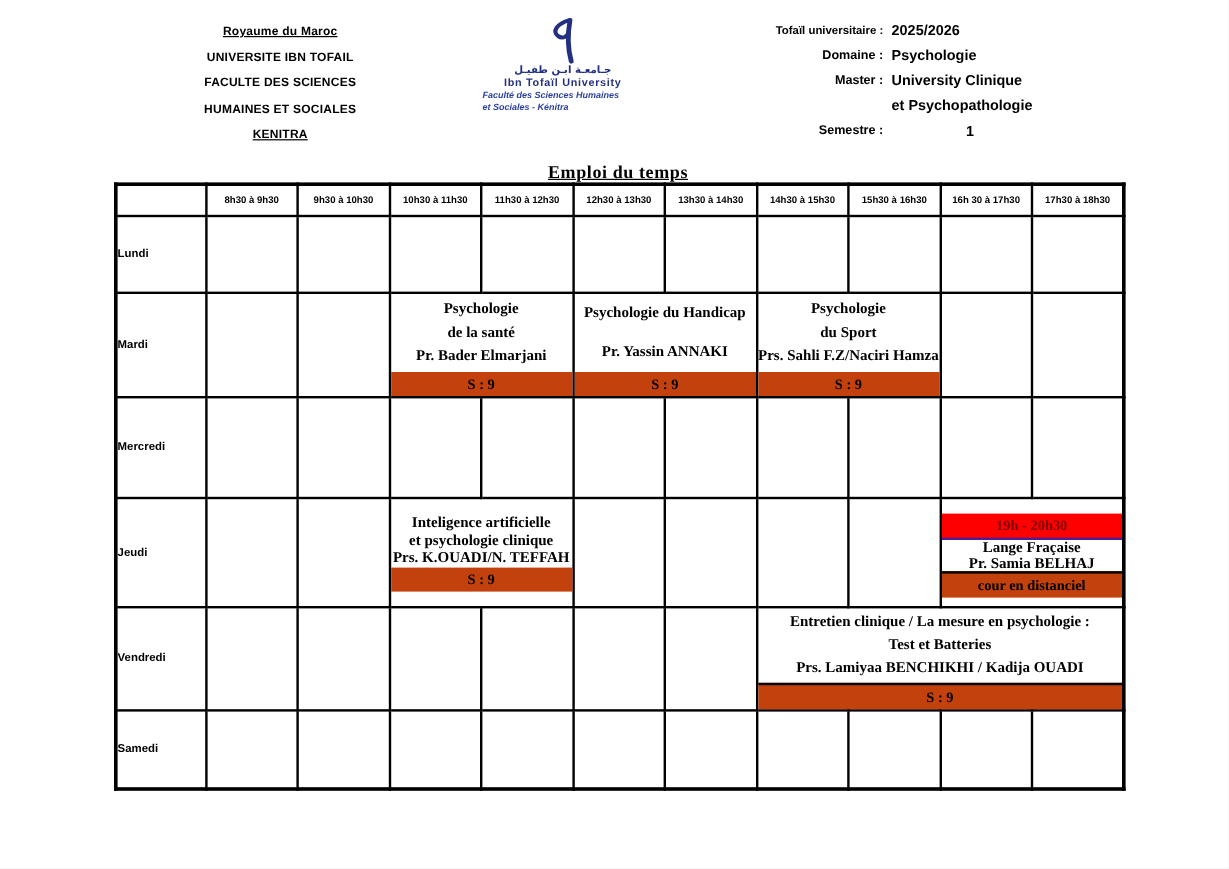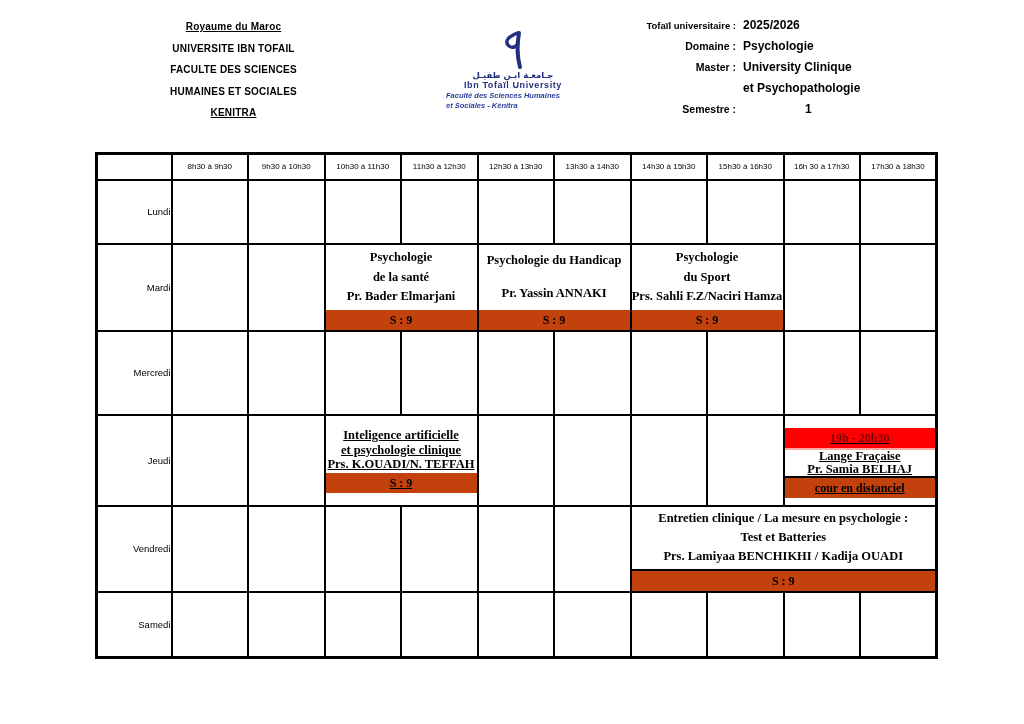--- a/index.html
+++ b/index.html
@@ -8,21 +8,21 @@
     position:relative; width:1024px; height:724px; background:#ffffff;
     font-family:"Liberation Sans", sans-serif; color:#000; overflow:hidden;
   }
 
   
   .inst { position:absolute; left:136px; top:16px; width:195px; text-align:center; }
   .inst div { font-size:10px; font-weight:bold; line-height:21.5px; letter-spacing:.2px; }
   .inst .u { text-decoration:underline; }
 
   
-  .logo { position:absolute; left:398px; top:30px; width:142px; text-align:center;margin-left:44px; }
+  .logo { position:absolute; left:398px; top:14px; width:142px; text-align:center; }
   .logo svg { display:block; margin:0 auto; }
   .logo .arabic   { font-family:"DejaVu Sans", sans-serif; font-size:8.5px; font-weight:bold; color:#23307f; line-height:10px; }
   .logo .univ     { font-size:9px; font-weight:bold; color:#23307f; letter-spacing:.6px; line-height:11px; }
   .logo .fac      { font-size:7.5px; font-weight:bold; font-style:italic; color:#2b3f9e; text-align:left; line-height:9.5px; padding-left:4px; }
 
   
   .info { position:absolute; left:628px; top:15px; width:310px;
           display:grid; grid-template-columns:108px 1fr; column-gap:7px; row-gap:0; }
   .info .lbl { text-align:right; font-weight:bold; font-size:10.5px; line-height:21px; white-space:nowrap; }
   .info .lbl.small { font-size:9.5px; }
@@ -32,41 +32,41 @@
   
   .title { position:absolute; left:95px; top:135px; width:840px; text-align:center; }
   .title span { font-family:"Liberation Serif", serif; font-size:15px; font-weight:bold;
                 text-decoration:underline; letter-spacing:.5px; }
 
   
   table.tt { position:absolute; left:95px; top:152px; width:840px;
              border-collapse:collapse; table-layout:fixed;
              border:3px solid #000; }
   table.tt th, table.tt td { border:2px solid #000; padding:0; vertical-align:middle; }
-  tr.hrow th { height:26px; font-size:8px; font-weight:normal; text-align:center; white-space:nowrap; }
-  th.day { text-align:right; font-size:9.5px; font-weight:normal; padding-left:4px; }
+  tr.hrow th { height:26px; font-size:8px; font-weight:bold; text-align:center; white-space:nowrap; }
+  th.day { text-align:left; font-size:9.5px; font-weight:bold; padding-left:4px; }
   tr.r-lundi    th, tr.r-lundi    td { height:64px; }
   tr.r-mardi    th, tr.r-mardi    td { height:87px; }
   tr.r-mercredi th, tr.r-mercredi td { height:84px; }
   tr.r-jeudi    th, tr.r-jeudi    td { height:91px; }
   tr.r-vendredi th, tr.r-vendredi td { height:86px; }
   tr.r-samedi   th, tr.r-samedi   td { height:66px; }
 
   td.course-cell { vertical-align:top; }
   .course { display:flex; flex-direction:column; width:100%;
             font-family:"Liberation Serif", serif; font-weight:bold; font-size:12.5px; text-align:center; }
   .c-mardi    { height:85px; }
-  .c-jeudi    { height:65px;text-decoration:underline; }
+  .c-jeudi    { height:65px; }
   .c-vendredi { height:84px; }
   .lines { flex:1; display:flex; flex-direction:column; justify-content:space-evenly; }
   .lines div { line-height:13px; white-space:nowrap; }
   .band { flex:0 0 20px; display:flex; align-items:center; justify-content:center;
           font-size:12px; line-height:20px; }
   .band.gray { background:#c2410c; }
-  .band.red  { background:#ff0000; color:#7f0000; border-bottom:2px solid #fca5a5; }
+  .band.red  { background:#ff0000; color:#7f0000; border-bottom:2px solid #4c1d95; }
   .band.topline { border-top:2px solid #000;text-align:right; }
 </style>
 </head>
 <body>
 
 <div class="sheet">
 
   <div class="inst">
     <div class="u">Royaume du Maroc</div>
     <div>UNIVERSITE IBN TOFAIL</div>
@@ -92,20 +92,23 @@
     <div class="lbl">Domaine :</div>
     <div class="val">Psychologie</div>
     <div class="lbl">Master :</div>
     <div class="val">University Clinique</div>
     <div class="lbl"></div>
     <div class="val">et Psychopathologie</div>
     <div class="lbl">Semestre :</div>
     <div class="val indent">1</div>
   </div>
 
+  <div class="title">
+    <span>Emploi du temps</span>
+  </div>
 
   <table class="tt">
     <colgroup>
       <col style="width:75px">
       <col style="width:76.5px">
         <col style="width:76.5px">
         <col style="width:76.5px">
         <col style="width:76.5px">
         <col style="width:76.5px">
       <col style="width:76.5px">

